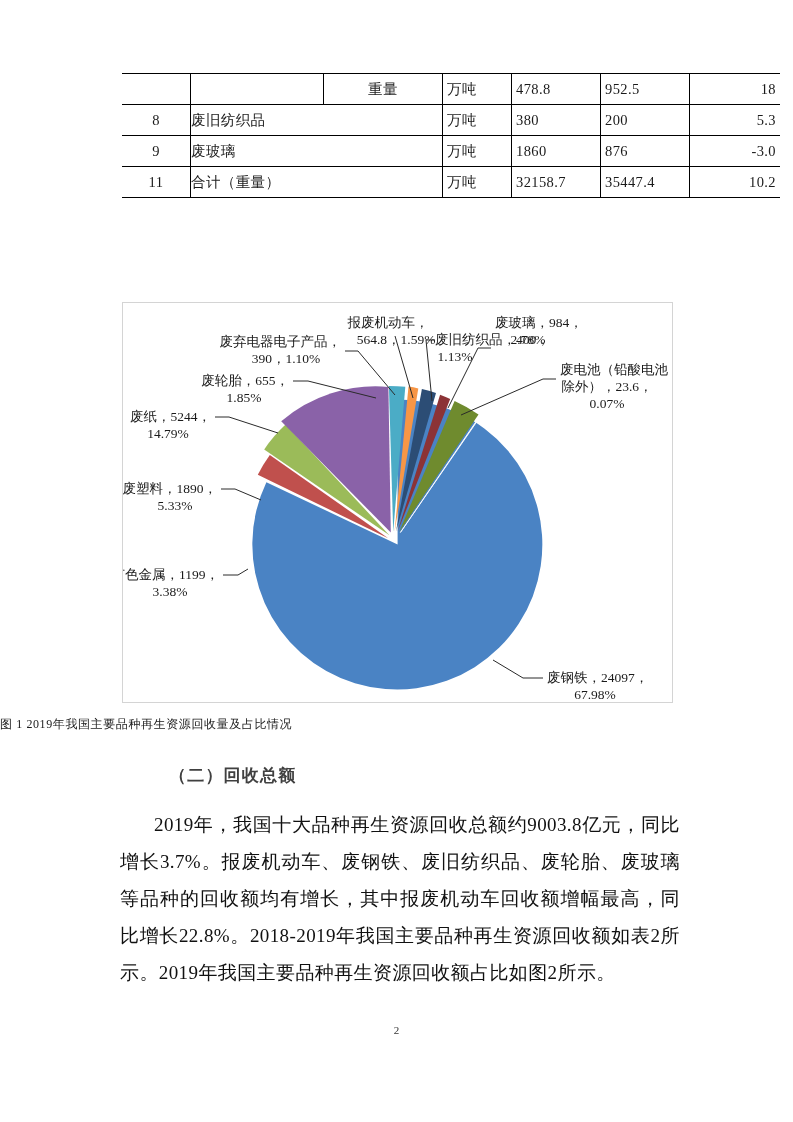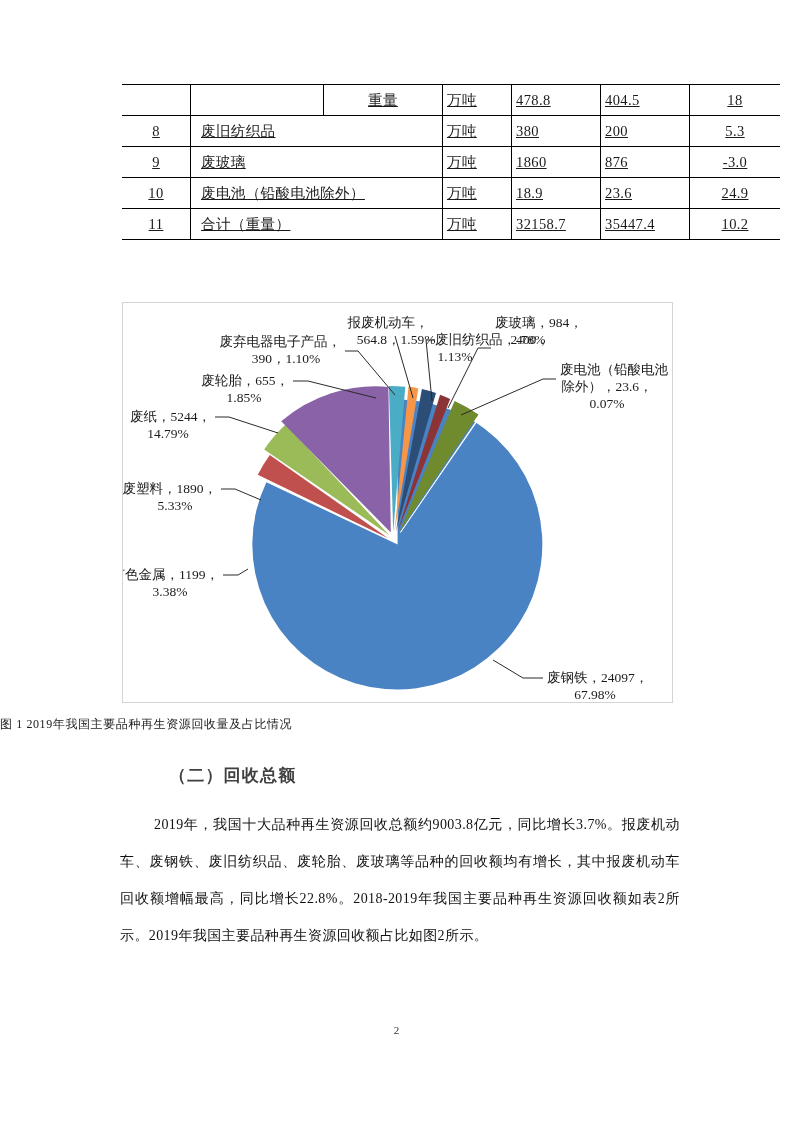--- a/index.html
+++ b/index.html
@@ -19,23 +19,22 @@
     position: absolute;
     left: 0; top: 0;
     width: 793px;
     height: 1122px;
   }
 
   
   .table-wrap {
     position: absolute;
     left: 122px;
-    top: 84px;
+    top: 73px;
     width: 550px;
-    text-decoration: underline;
   }
   table.data-table {
     border-collapse: collapse;
     width: 550px;
     table-layout: fixed;
     font-family: "Liberation Serif", "DejaVu Serif", serif;
   }
   table.data-table td {
     border-left: 1px solid #000;
     border-right: 1px solid #000;
@@ -45,25 +44,25 @@
     font-size: 14.5px;
     color: #1a1a1a;
     padding: 0 4px;
     vertical-align: middle;
     letter-spacing: 0.4px;
   }
   table.data-table tr:first-child td { border-top: 1.6px solid #000; }
   table.data-table tr:last-child td { border-bottom: 1.8px solid #000; }
   table.data-table td.c-idx { width: 60px; text-align: center; border-left: none; }
   table.data-table td.c-name { width: 118px; text-align: left; padding-left: 10px; }
-  table.data-table td.c-name-wide { width: 228px; text-align: left; padding-left: 10px; }
+  table.data-table td.c-name-wide { width: 228px; text-align: left; padding-left: 0; }
   table.data-table td.c-sub { width: 110px; text-align: center; }
   table.data-table td.c-unit { width: 60px; text-align: left; }
   table.data-table td.c-num { width: 80px; }
-  table.data-table td.c-num-last { width: 82px; text-align: center; border-right: none; }
+  table.data-table td.c-num-last { width: 82px; text-align: right; border-right: none; }
 
   
   .chart-box {
     position: absolute;
     left: 122px;
     top: 302px;
     width: 551px;
     height: 401px;
     border: 1px solid #d4d4d4;
     background: #ffffff;
@@ -90,21 +89,21 @@
     font-weight: bold;
     letter-spacing: 1.2px;
     color: #404040;
     font-family: "Liberation Serif", "DejaVu Serif", serif;
   }
   .body-text {
     position: absolute;
     left: 120px;
     top: 806px;
     width: 560px;
-    font-size: 14px;
+    font-size: 19px;
     line-height: 37px;
     text-indent: 34px;
     text-align: justify;
     letter-spacing: 0.4px;
     color: #111;
   }
   .page-num {
     position: absolute;
     left: 0;
     top: 1024px;
@@ -123,46 +122,38 @@
 
   <div class="table-wrap">
     <table class="data-table">
       <tbody>
         <tr>
           <td class="c-idx"></td>
           <td class="c-name"></td>
           <td class="c-sub">重量</td>
           <td class="c-unit">万吨</td>
           <td class="c-num">478.8</td>
-          <td class="c-num">404.5</td>
+          <td class="c-num">952.5</td>
           <td class="c-num-last">18</td>
         </tr>
         <tr>
           <td class="c-idx">8</td>
           <td class="c-name-wide" colspan="2">废旧纺织品</td>
           <td class="c-unit">万吨</td>
           <td class="c-num">380</td>
           <td class="c-num">200</td>
           <td class="c-num-last">5.3</td>
         </tr>
         <tr>
           <td class="c-idx">9</td>
           <td class="c-name-wide" colspan="2">废玻璃</td>
           <td class="c-unit">万吨</td>
           <td class="c-num">1860</td>
           <td class="c-num">876</td>
           <td class="c-num-last">-3.0</td>
-        </tr>
-        <tr>
-          <td class="c-idx">10</td>
-          <td class="c-name-wide" colspan="2">废电池（铅酸电池除外）</td>
-          <td class="c-unit">万吨</td>
-          <td class="c-num">18.9</td>
-          <td class="c-num">23.6</td>
-          <td class="c-num-last">24.9</td>
         </tr>
         <tr>
           <td class="c-idx">11</td>
           <td class="c-name-wide" colspan="2">合计（重量）</td>
           <td class="c-unit">万吨</td>
           <td class="c-num">32158.7</td>
           <td class="c-num">35447.4</td>
           <td class="c-num-last">10.2</td>
         </tr>
       </tbody>

